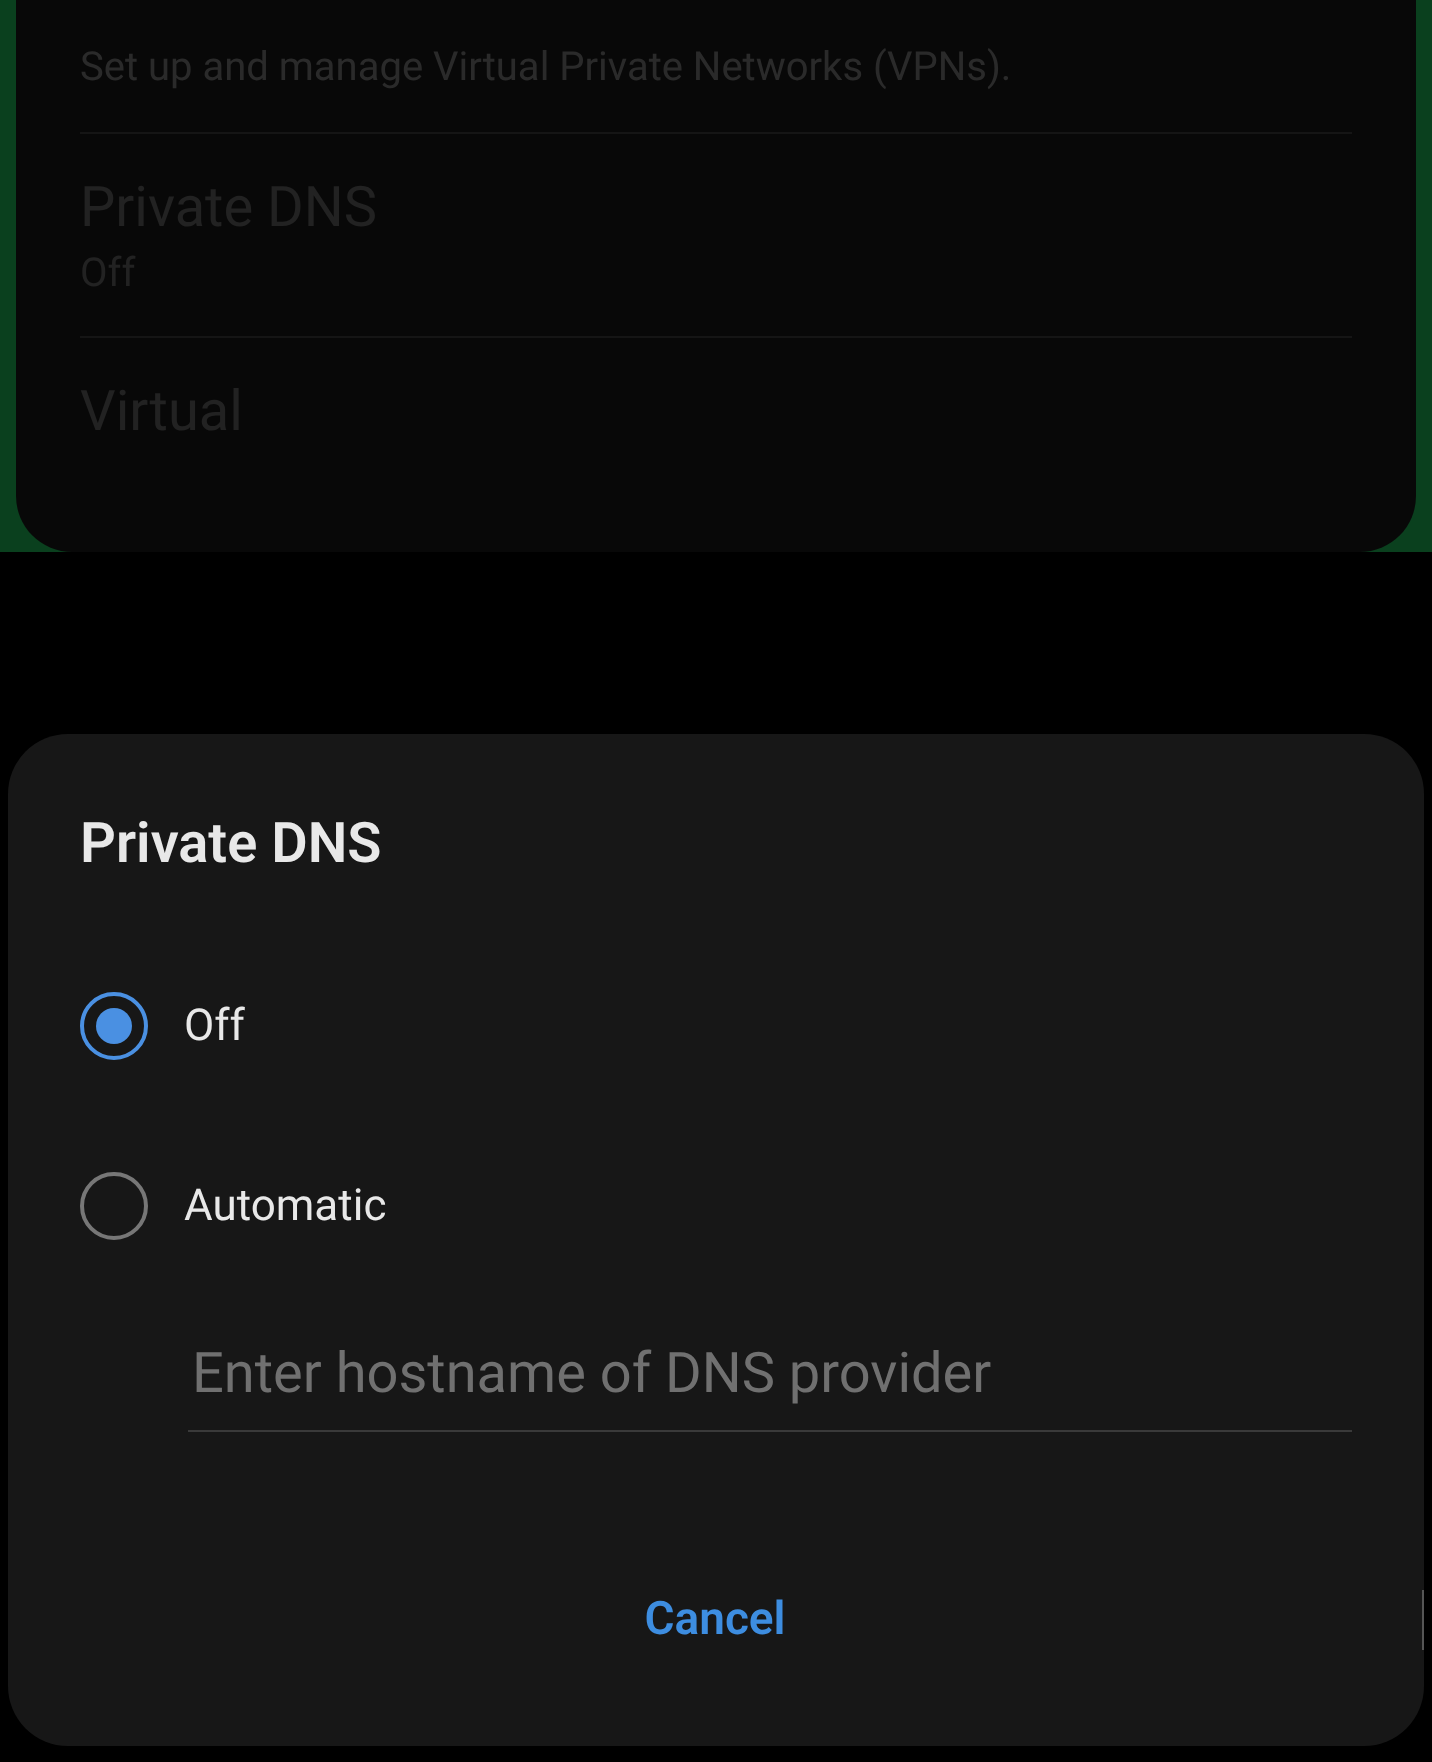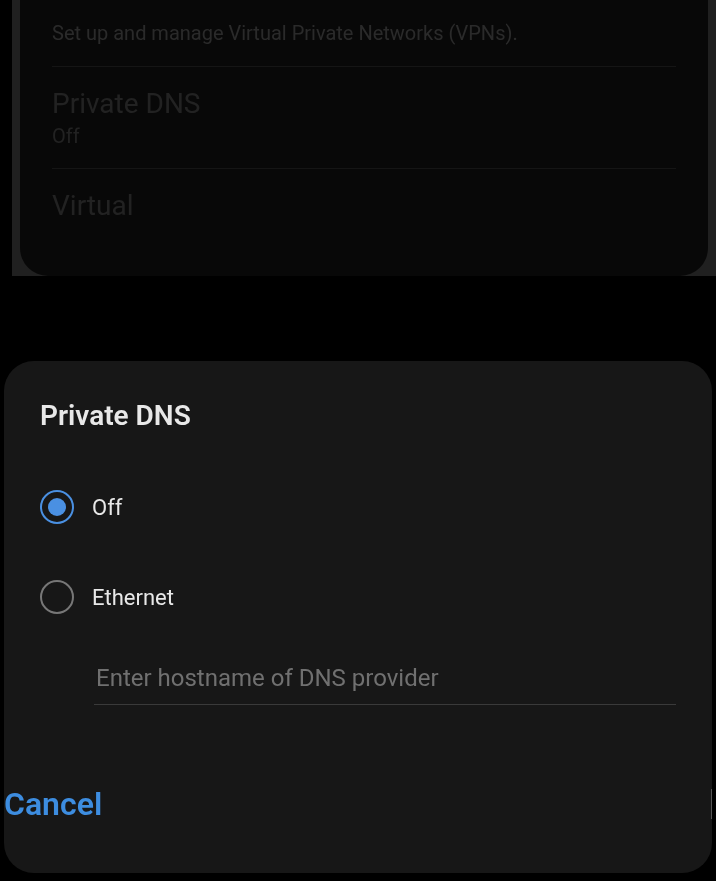--- a/index.html
+++ b/index.html
@@ -15,23 +15,22 @@
       background: #000;
       position: relative;
       overflow: hidden;
     }
     
     .background-page {
       position: absolute;
       top: 0;
       left: 0;
       right: 0;
-      background: #404040;
+      background: #15803d;
       padding: 0 8px;
-      margin-left: 12px;
     }
     
     .settings-card {
       background: #111;
       border-radius: 0 0 28px 28px;
       padding-bottom: 30px;
     }
     
     .settings-item {
       padding: 20px 32px;
@@ -125,39 +124,40 @@
     .hostname-input-wrapper {
       padding: 14px 36px 20px 90px;
     }
     
     .hostname-input {
       width: 100%;
       background: transparent;
       border: none;
       border-bottom: 1px solid #3a3a3a;
       color: #999;
-      font-size: 24px;
+      font-size: 28px;
       padding: 8px 2px 12px 2px;
       outline: none;
     }
     
     .hostname-input::placeholder {
       color: #707070;
     }
     
     .dialog-actions {
       display: flex;
       align-items: center;
       padding: 50px 0 40px 0;
     }
     
     .action-button {
       flex: 1;
+      text-align: center;
       color: #3d8de0;
-      font-size: 32px;
+      font-size: 23px;
       font-weight: 600;
       cursor: pointer;
       padding: 10px 0;
     }
     
     .action-divider {
       width: 1px;
       height: 30px;
       background: #555;
     }
@@ -189,21 +189,21 @@
 
   <div class="radio-option">
     <div class="radio-button selected">
       <div class="radio-inner"></div>
     </div>
     <div class="radio-label">Off</div>
   </div>
 
   <div class="radio-option">
     <div class="radio-button"></div>
-    <div class="radio-label">Ethernet</div>
+    <div class="radio-label">Automatic</div>
   </div>
 
 
   <div class="hostname-input-wrapper">
     <input type="text" class="hostname-input" placeholder="Enter hostname of DNS provider" style="">
   </div>
 
   <div class="dialog-actions">
     <div class="action-button">Cancel</div>
     <div class="action-divider"></div>

